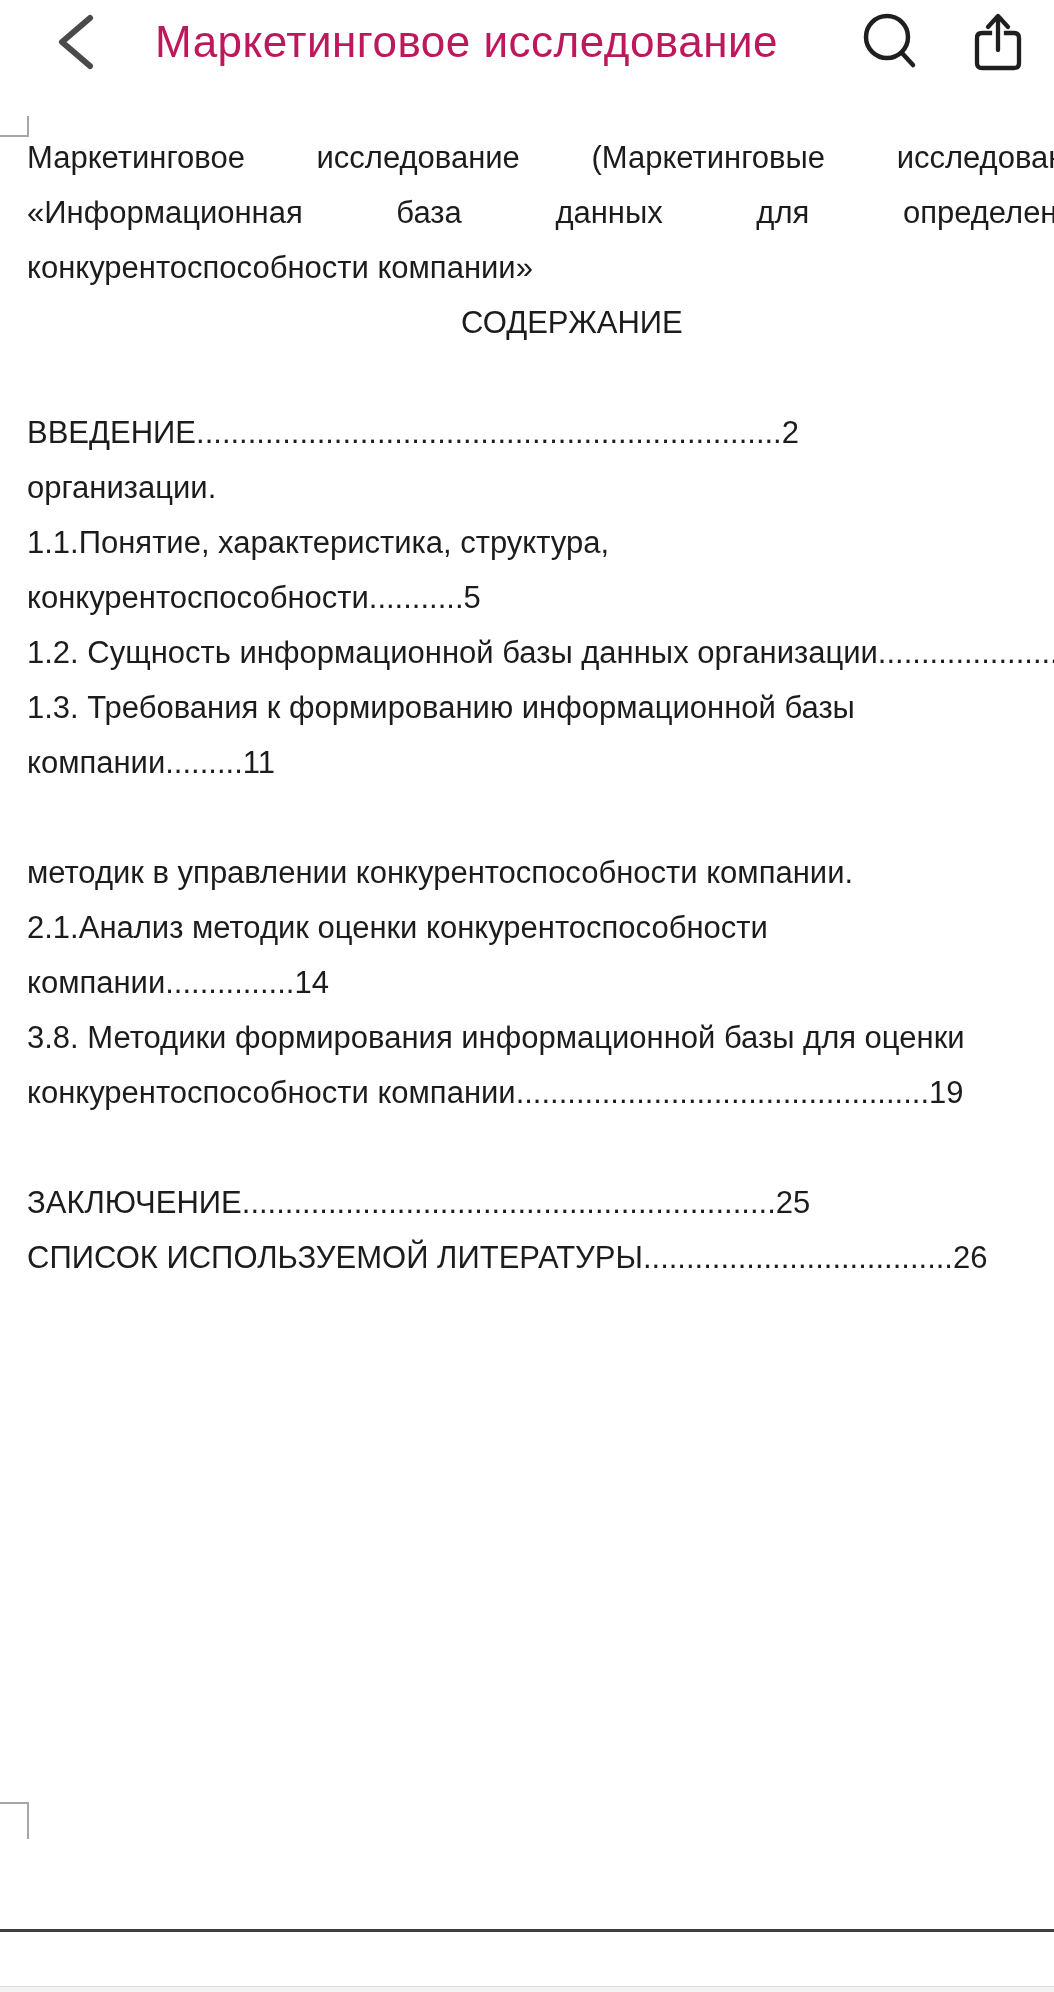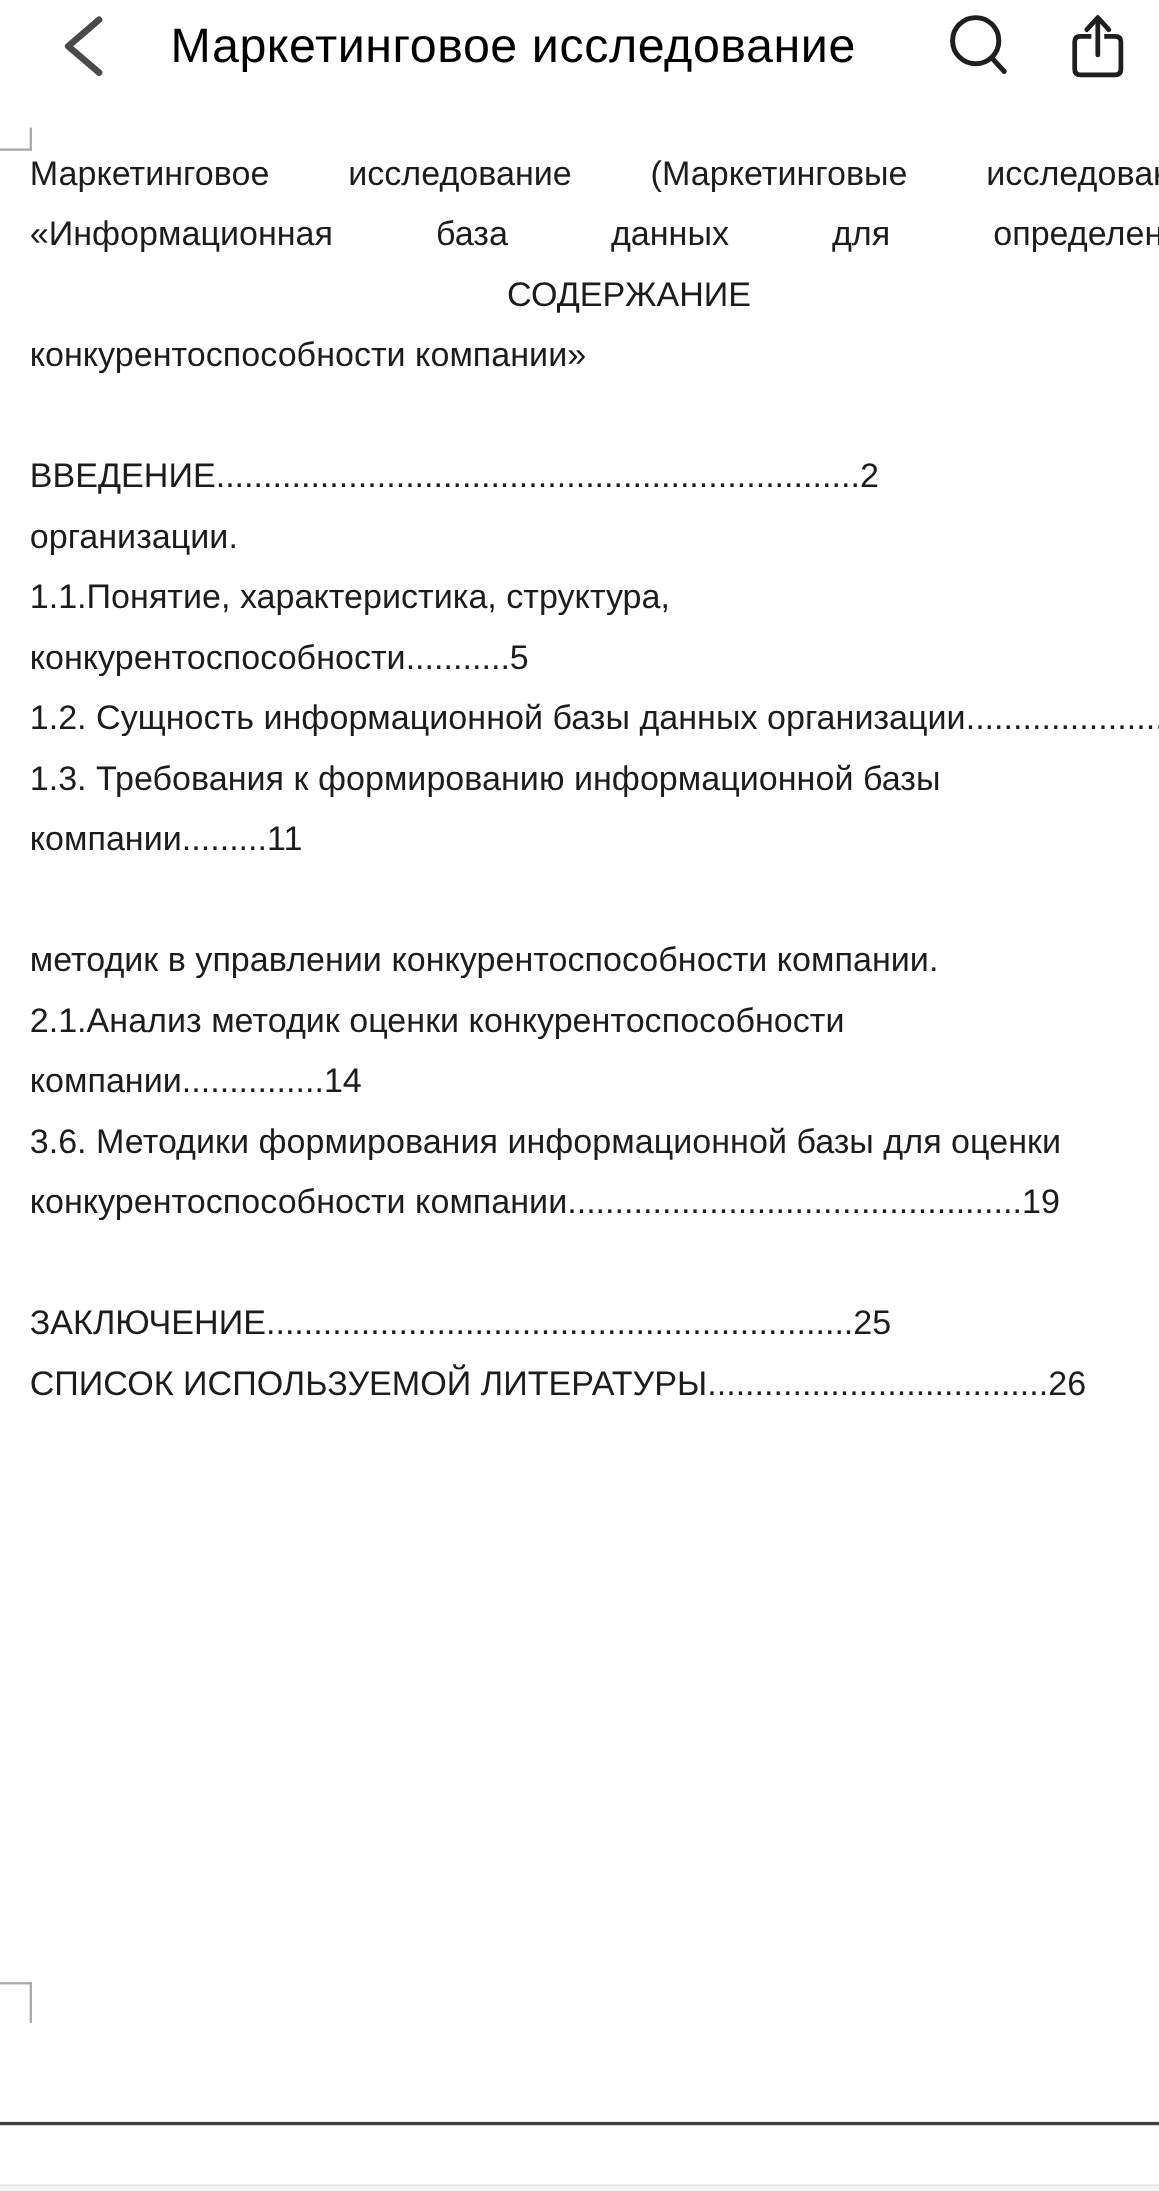--- a/index.html
+++ b/index.html
@@ -8,21 +8,21 @@
     background:#ffffff;font-family:"Liberation Sans",sans-serif;
   }
   
   .appbar{position:absolute;top:0;left:0;right:0;height:84px;background:#ffffff;}
   .icon-btn{position:absolute;background:none;border:none;padding:0;cursor:pointer;}
   .btn-back{left:30px;top:2px;width:80px;height:80px;}
   .btn-search{left:850px;top:4px;width:74px;height:76px;}
   .btn-share{left:960px;top:2px;width:76px;height:80px;}
   .appbar-title{
     position:absolute;left:155px;top:0;height:84px;line-height:84px;
-    font-size:44px;color:#000000;letter-spacing:0.5px;white-space:nowrap;
+    font-size:44px;color:#be185d;letter-spacing:0.5px;white-space:nowrap;
   }
   
   .doc-page{position:absolute;top:84px;left:0;right:0;bottom:0;background:#ffffff;}
   .doc{
     position:absolute;left:27px;top:46px;right:0;
     font-size:31px;line-height:55px;color:#1c1c1c;
   }
   .line{height:55px;white-space:nowrap;overflow:hidden;}
   .ws-a{word-spacing:63px;}
   .ws-b{word-spacing:85px;}
@@ -81,35 +81,35 @@
   <div class="doc-page">
 
     <div class="crop crop-top-h"></div>
     <div class="crop crop-top-v"></div>
     <div class="crop crop-bot-h"></div>
     <div class="crop crop-bot-v"></div>
 
     <div class="doc">
       <div class="line ws-a">Маркетинговое исследование (Маркетинговые исследования</div>
       <div class="line ws-b">«Информационная база данных для определения</div>
+      <div class="line">конкурентоспособности компании»</div>
       <div class="line toc-head">СОДЕРЖАНИЕ</div>
-      <div class="line">конкурентоспособности компании»</div>
       <div class="line"></div>
       <div class="line">ВВЕДЕНИЕ....................................................................2</div>
       <div class="line">организации.</div>
       <div class="line">1.1.Понятие, характеристика, структура,</div>
       <div class="line">конкурентоспособности...........5</div>
       <div class="line">1.2. Сущность информационной базы данных организации................................</div>
       <div class="line">1.3. Требования к формированию информационной базы</div>
       <div class="line">компании.........11</div>
       <div class="line"></div>
       <div class="line">методик в управлении конкурентоспособности компании.</div>
       <div class="line">2.1.Анализ методик оценки конкурентоспособности</div>
       <div class="line">компании...............14</div>
-      <div class="line">3.6. Методики формирования информационной базы для оценки</div>
+      <div class="line">3.8. Методики формирования информационной базы для оценки</div>
       <div class="line">конкурентоспособности компании................................................19</div>
       <div class="line"></div>
       <div class="line">ЗАКЛЮЧЕНИЕ..............................................................25</div>
       <div class="line">СПИСОК ИСПОЛЬЗУЕМОЙ ЛИТЕРАТУРЫ....................................26</div>
     </div>
 
     <div class="page-sep"></div>
 
     <div class="bottom-strip"></div>
   </div>

